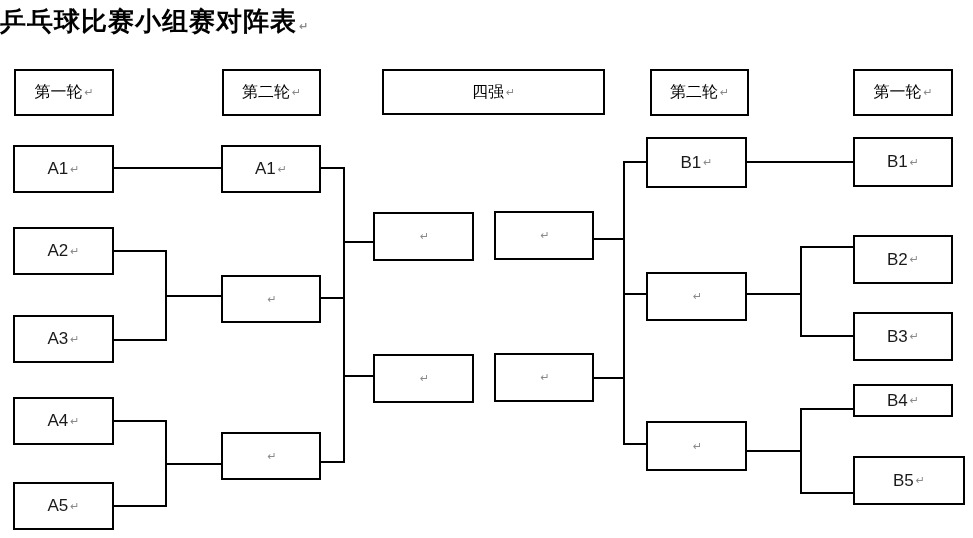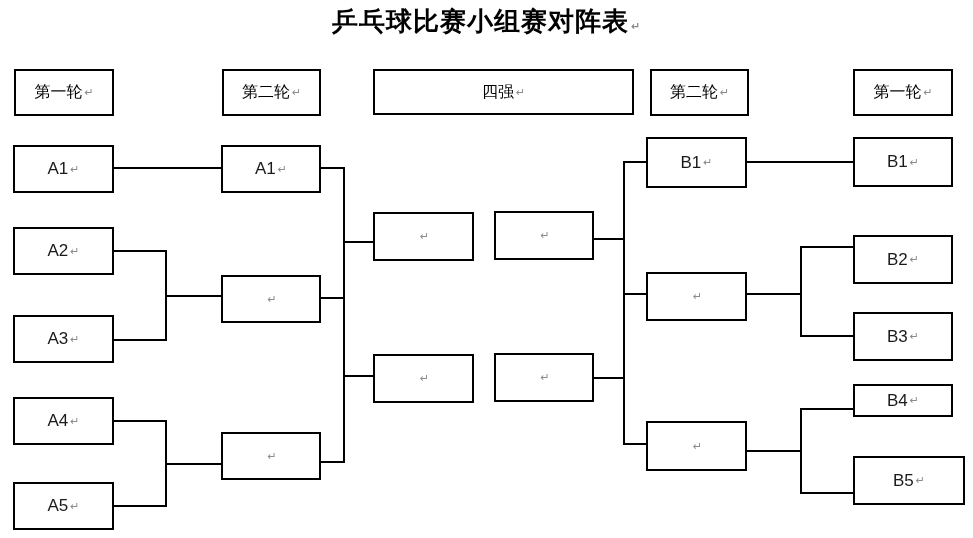--- a/index.html
+++ b/index.html
@@ -6,21 +6,20 @@
   #canvas{
     position:relative;
     width:973px;height:538px;
     background:#ffffff;
     overflow:hidden;
     font-family:"Liberation Sans",sans-serif;
   }
   .title{
     position:absolute;
     left:0;top:4px;width:973px;
-    text-align:center;
     font-family:"Liberation Serif",serif;
     font-weight:bold;
     font-size:26px;
     color:#000;
     letter-spacing:1px;
   }
   .box{
     position:absolute;
     box-sizing:border-box;
     border:2px solid #000;
@@ -55,21 +54,21 @@
   <div class="title"><span>乒乓球比赛小组赛对阵表</span><span class="mark">↵</span></div>
 
   <div class="box cjk" style="left:14px;top:69px;width:100px;height:47px">
       <span>第一轮</span>
       <span class="mark">↵</span>
     </div>
   <div class="box cjk" style="left:222px;top:69px;width:99px;height:47px">
       <span>第二轮</span>
       <span class="mark">↵</span>
     </div>
-  <div class="box cjk" style="left:373px;top:69px;width:261px;height:46px">
+  <div class="box cjk" style="left:382px;top:69px;width:223px;height:46px">
       <span>四强</span>
       <span class="mark">↵</span>
     </div>
   <div class="box cjk" style="left:650px;top:69px;width:99px;height:47px">
       <span>第二轮</span>
       <span class="mark">↵</span>
     </div>
   <div class="box cjk" style="left:853px;top:69px;width:100px;height:47px">
       <span>第一轮</span>
       <span class="mark">↵</span>

